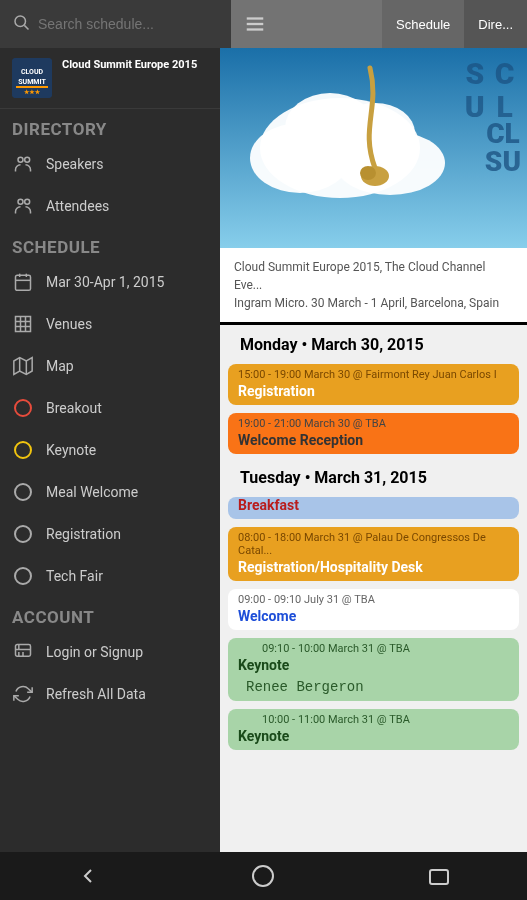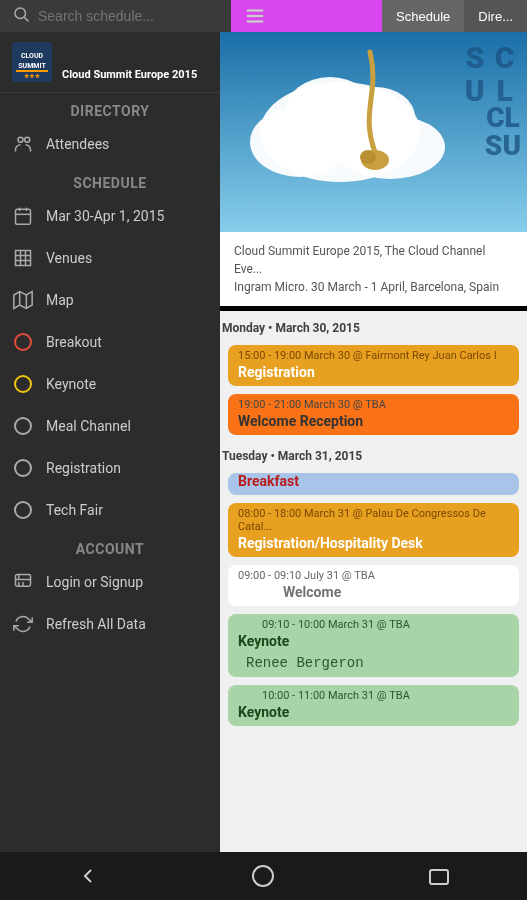--- a/index.html
+++ b/index.html
@@ -10,22 +10,22 @@
       background: #1a1a1a;
       display: flex;
       flex-direction: column;
       overflow: hidden;
     }
 
     
     .top-bar {
       display: flex;
       align-items: center;
-      background: #d946ef;
-      height: 32px;
+      background: #737373;
+      height: 48px;
       flex-shrink: 0;
     }
     .search-area {
       display: flex;
       align-items: center;
       background: #3a3a3a;
       flex: 0 0 220px;
       height: 100%;
       padding: 0 12px;
       gap: 8px;
@@ -86,21 +86,21 @@
       background: #2c2c2c;
       flex-shrink: 0;
       display: flex;
       flex-direction: column;
       overflow-y: auto;
     }
 
     
     .app-header {
       display: flex;
-      align-items: flex-end;
+      align-items: flex-start;
       padding: 10px 12px;
       gap: 10px;
       border-bottom: 1px solid #3a3a3a;
     }
     .app-logo {
       width: 40px;
       height: 40px;
       background: #1e3a5f;
       border-radius: 4px;
       display: flex;
@@ -116,25 +116,24 @@
     .app-title {
       color: #fff;
       font-size: 11px;
       font-weight: bold;
       line-height: 1.3;
     }
 
     
     .section-header {
       color: #888;
-      font-size: 14px;
+      font-size: 17px;
       font-weight: bold;
       padding: 10px 12px 4px 12px;
       letter-spacing: 0.5px;
-      text-align: center;
     }
 
     
     .sidebar-item {
       display: flex;
       align-items: center;
       padding: 10px 12px;
       gap: 12px;
       cursor: pointer;
       color: #ccc;
@@ -181,29 +180,29 @@
       justify-content: center;
     }
 
     
     .event-info {
       background: #fff;
       padding: 10px 14px;
       font-size: 12px;
       color: #555;
       line-height: 1.5;
-      border-bottom: 5px solid #000000;
+      border-bottom: 3px solid #000000;
     }
 
     
     .day-header {
-      padding: 10px 2px 6px;
-      font-size: 12px;
+      padding: 10px 20px 6px;
+      font-size: 16px;
       font-weight: bold;
-      color: #404040;
+      color: #000000;
       background: #f0f0f0;
     }
 
     
     .schedule-item {
       margin: 4px 8px;
       border-radius: 8px;
       overflow: hidden;
     }
     .schedule-item .time-label {
@@ -238,21 +237,21 @@
     .schedule-item.blue {
       background: #a8c4e8;
     }
     .schedule-item.blue .time-label { color: #333; }
     .schedule-item.blue .event-title { color: #b91c1c; }
 
     .schedule-item.white {
       background: #fff;
     }
     .schedule-item.white .time-label { color: #666; }
-    .schedule-item.white .event-title { color: #737373; margin-left: 45px; }
+    .schedule-item.white .event-title { color: #1d4ed8; }
 
     .schedule-item.green {
       background: #a8d4a8;
     }
     .schedule-item.green .time-label { color: #2a5a2a; margin-left: 24px; }
     .schedule-item.green .event-title { color: #1a4a1a; }
     .schedule-item.green .event-sub { color: #2a5a2a; }
 
     
     .bottom-nav {
@@ -314,20 +313,31 @@
           <text x="20" y="26" text-anchor="middle" fill="#fff" font-size="7" font-weight="bold">SUMMIT</text>
           <rect x="4" y="28" width="32" height="2" fill="#f90"></rect>
           <text x="20" y="36" text-anchor="middle" fill="#f90" font-size="6">★★★</text>
         </svg>
       </div>
       <div class="app-title">Cloud Summit Europe 2015</div>
     </div>
 
     <div class="section-header">DIRECTORY</div>
 
+    <div class="sidebar-item">
+      <span class="item-icon">
+        <svg width="20" height="20" viewBox="0 0 24 24" fill="none" stroke="#aaa" stroke-width="1.8">
+          <circle cx="9" cy="7" r="3"></circle>
+          <path d="M3 21v-2a6 6 0 0 1 6-6h0"></path>
+          <circle cx="17" cy="7" r="3"></circle>
+          <path d="M21 21v-2a6 6 0 0 0-6-6h0"></path>
+        </svg>
+      </span>
+      <span>Speakers</span>
+    </div>
 
     <div class="sidebar-item">
       <span class="item-icon">
         <svg width="20" height="20" viewBox="0 0 24 24" fill="none" stroke="#aaa" stroke-width="1.8">
           <circle cx="9" cy="7" r="3"></circle>
           <path d="M3 21v-2a6 6 0 0 1 6-6h0"></path>
           <circle cx="17" cy="7" r="3"></circle>
           <path d="M21 21v-2a6 6 0 0 0-6-6h0"></path>
         </svg>
       </span>
@@ -383,21 +393,21 @@
       <span class="item-icon">
         <span class="circle-icon circle-yellow"></span>
       </span>
       <span>Keynote</span>
     </div>
 
     <div class="sidebar-item">
       <span class="item-icon">
         <span class="circle-icon circle-gray"></span>
       </span>
-      <span>Meal Channel</span>
+      <span>Meal Welcome</span>
     </div>
 
     <div class="sidebar-item">
       <span class="item-icon">
         <span class="circle-icon circle-gray"></span>
       </span>
       <span>Registration</span>
     </div>
 
     <div class="sidebar-item">

